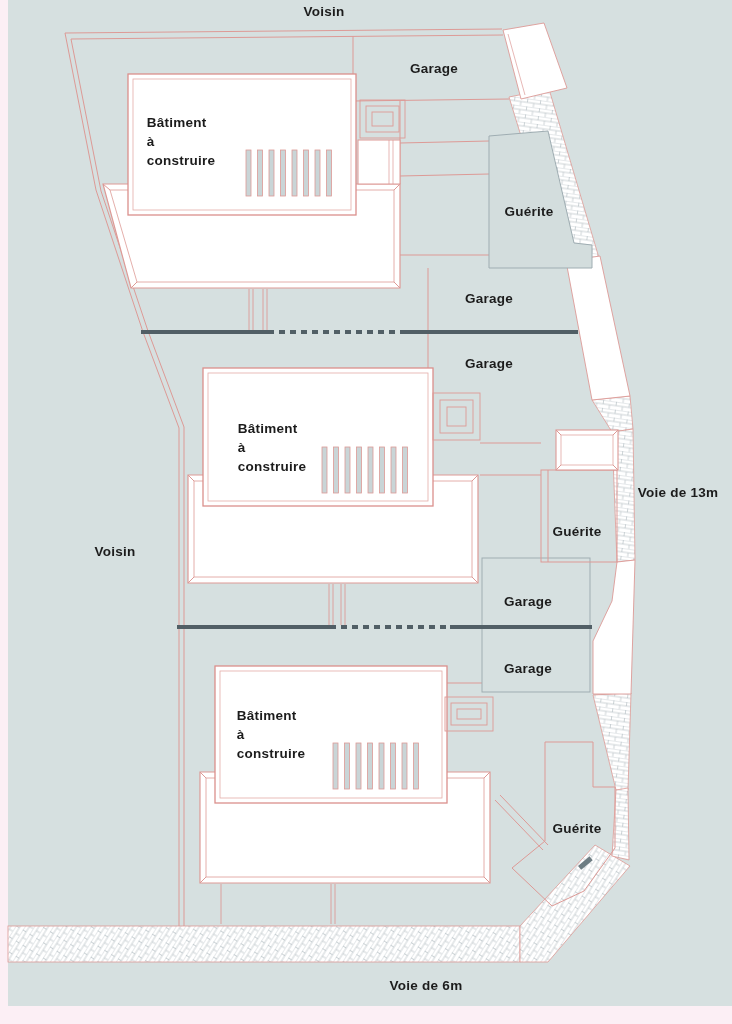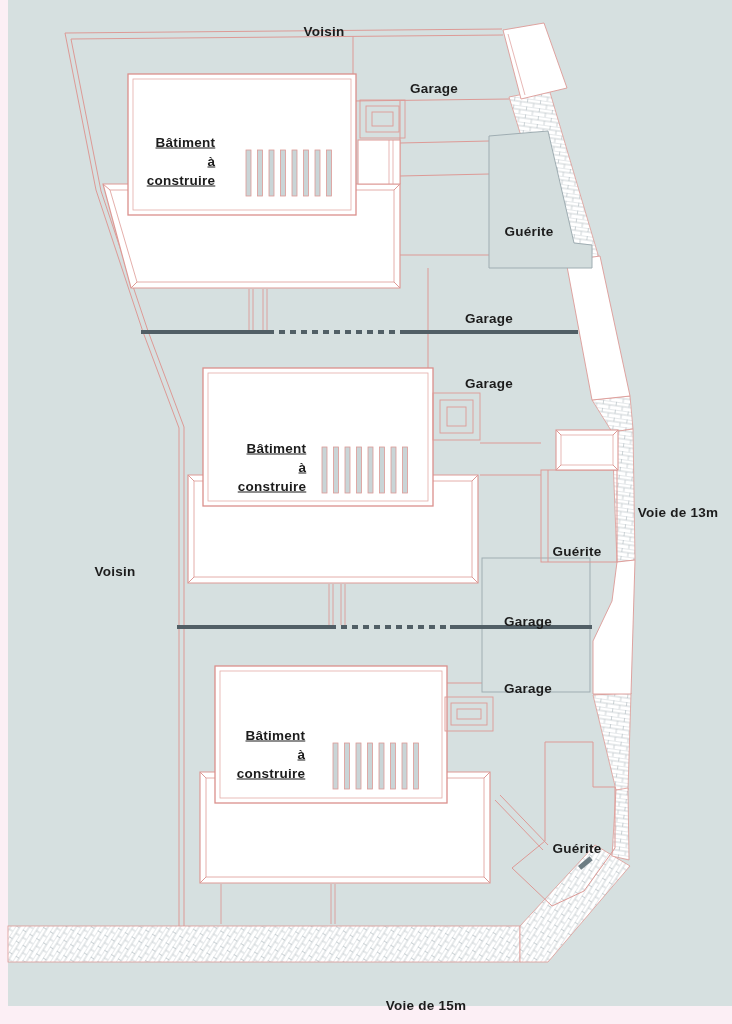--- a/index.html
+++ b/index.html
@@ -13,26 +13,24 @@
   .plan-svg{position:absolute;left:0;top:0;}
   .lbl{
     position:absolute;
     transform:translate(-50%,-50%);
     font-size:13.5px;
     font-weight:600;
     letter-spacing:.25px;
     color:#1c1c1c;
     white-space:nowrap;
     line-height:15px;
-    margin-top:20px;
   }
   .bldg-lbl{
-    text-align:right;
+    text-align:left;
     line-height:19px;
-    text-decoration:underline;
   }
 </style>
 </head>
 <body>
 
 <div class="canvas">
 
   <svg class="plan-svg" width="732" height="1024" viewBox="0 0 732 1024">
     <defs>
       <pattern id="brickR" width="13" height="8" patternUnits="userSpaceOnUse" patternTransform="rotate(8)">
@@ -217,21 +215,21 @@
   <div class="lbl" style="left:489px;top:298px;">Garage</div>
   <div class="lbl" style="left:489px;top:363px;">Garage</div>
   <div class="lbl" style="left:528px;top:601px;">Garage</div>
   <div class="lbl" style="left:528px;top:668px;">Garage</div>
 
   <div class="lbl" style="left:529px;top:211px;">Guérite</div>
   <div class="lbl" style="left:577px;top:531px;">Guérite</div>
   <div class="lbl" style="left:577px;top:828px;">Guérite</div>
 
   <div class="lbl" style="left:678px;top:492px;">Voie de 13m</div>
-  <div class="lbl" style="left:426px;top:985px;">Voie de 15m</div>
+  <div class="lbl" style="left:426px;top:985px;">Voie de 6m</div>
 
   <div class="lbl bldg-lbl" style="left:181px;top:141px;">
     <div>Bâtiment</div>
     <div>à</div>
     <div>construire</div>
   </div>
   <div class="lbl bldg-lbl" style="left:272px;top:447px;">
     <div>Bâtiment</div>
     <div>à</div>
     <div>construire</div>

